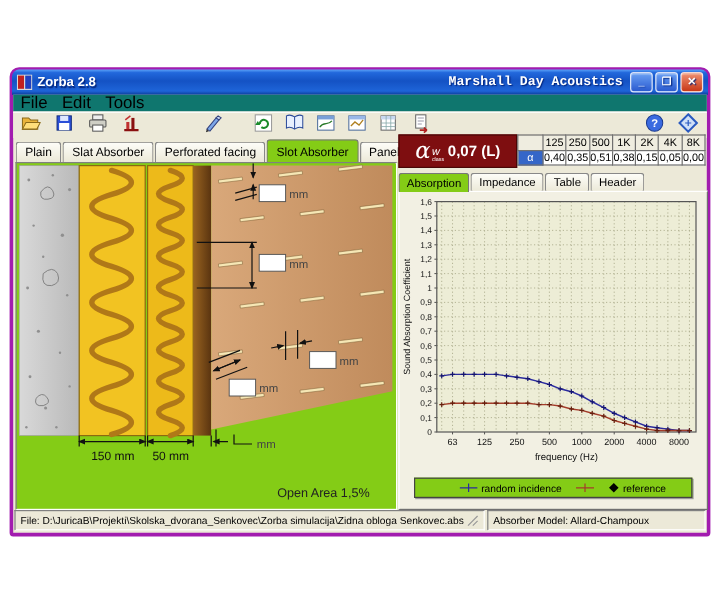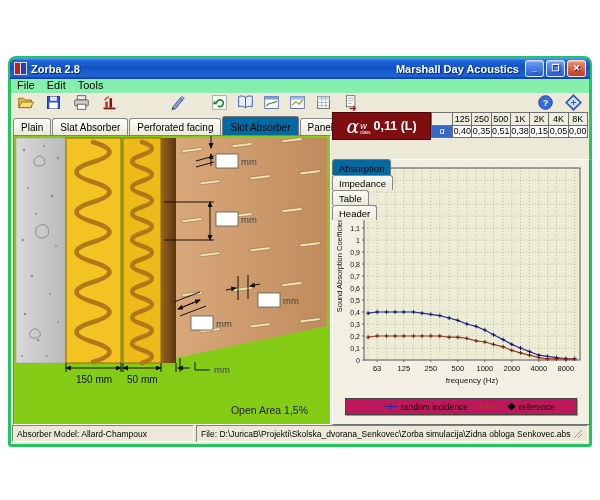--- a/index.html
+++ b/index.html
@@ -1,40 +1,40 @@
 <!DOCTYPE html>
 <html><head>
 <meta charset="utf-8">
 <style>
   html,body{margin:0;padding:0;}
   body{width:600px;height:500px;background:#ffffff;font-family:"Liberation Sans",sans-serif;position:relative;overflow:hidden;}
-  #window{position:absolute;left:8px;top:56px;width:578px;height:385px;border:3px solid #22c55e;border-radius:8px 8px 3px 3px;background:#ECE9D8;}
+  #window{position:absolute;left:8px;top:56px;width:578px;height:385px;border:3px solid #a21caf;border-radius:8px 8px 3px 3px;background:#ECE9D8;}
   
   .titlebar{position:absolute;left:-1px;top:-1px;right:-1px;height:21px;border-radius:6px 6px 0 0;
     background:linear-gradient(180deg,#5AA2F8 0%,#2268DC 12%,#1452C4 45%,#1E64D8 85%,#0B3C9A 100%);
     display:flex;align-items:center;color:#fff;font-weight:bold;font-size:11px;padding:0 4px;text-shadow:1px 1px 1px #00227a;}
   .appicon{width:13px;height:13px;margin-right:4px;flex:0 0 auto;}
   .t-right{margin-left:auto;display:flex;align-items:center;gap:2px;}
-  .t-company{margin-right:4px;}
+  .t-company{margin-right:4px;font-family:Liberation Mono, monospace;}
   .winbtn{width:17px;height:15px;border-radius:3px;border:1px solid #ffffffcc;display:flex;align-items:center;justify-content:center;
     font-size:9px;line-height:9px;color:#fff;background:linear-gradient(180deg,#6AA0F4,#2A5AD0);box-shadow:inset 0 1px 1px #ffffff66;cursor:default;}
   .winbtn.close{background:linear-gradient(180deg,#F09070,#C83818);}
   
-  .menubar{position:absolute;left:0;top:20px;right:0;height:14px;display:flex;align-items:flex-start;font-size:11px;color:#000;background:#86efac;}
+  .menubar{position:absolute;left:0;top:20px;right:0;height:14px;display:flex;align-items:flex-end;font-size:14px;color:#000;background:#0f766e;}
   .menu-item{padding:0 6px;}
   .toolbar{position:absolute;left:0;top:34px;right:0;height:21px;display:flex;align-items:center;background:#ECE9D8;border-top:1px solid #fff;}
   .tbtn{width:22px;height:20px;display:flex;align-items:center;justify-content:center;border:1px solid transparent;}
   .tbtn svg{width:17px;height:17px;}
   .tb-right{margin-left:auto;display:flex;margin-right:4px;}
   
   .tabrow{position:absolute;left:2px;top:54px;height:22px;display:flex;align-items:flex-end;}
   .tab{font-size:10px;padding:3px 7px 2px 7px;border:1px solid #888;border-bottom:none;border-radius:3px 3px 0 0;
     background:linear-gradient(180deg,#FDFDF8,#ECE9D8);margin-right:1px;color:#000;}
-  .tab.active{background:#0369a1;padding-top:5px;position:relative;z-index:3;border-color:#777;}
-  .subtabrow{position:absolute;left:321px;top:100px;height:17px;display:flex;align-items:flex-start;z-index:2;flex-direction:column;}
+  .tab.active{background:#84cc16;padding-top:5px;position:relative;z-index:3;border-color:#777;}
+  .subtabrow{position:absolute;left:321px;top:84px;height:17px;display:flex;align-items:center;z-index:2;}
   .subtabrow .tab{font-size:9.5px;padding:2px 6px 1px 6px;}
   .subtabrow .tab.active{padding-top:3px;}
   
   #alpha-box{position:absolute;left:321px;top:53px;width:97px;height:26px;background:#7E0E10;border:1px solid #4a0606;
     color:#fff;display:flex;align-items:center;justify-content:center;}
   .a-sym{font-family:"DejaVu Serif",serif;font-style:italic;font-size:19px;line-height:19px;}
   .a-subcol{display:flex;flex-direction:column;align-items:flex-start;margin:4px 2px 0 1px;}
   .a-sub{font-size:9px;line-height:8px;font-style:italic;}
   .a-note{font-size:4.5px;line-height:5px;}
   .a-val{font-size:12.5px;font-weight:bold;margin-left:1px;}
@@ -43,21 +43,21 @@
   #freq-table td,#freq-table th{border:1px solid #707070;text-align:center;padding:0;font-weight:normal;}
   #freq-table .hdr{background:#EFEDE0;}
   #freq-table .lbl{background:#3566C8;color:#fff;width:20px;}
   #freq-table .val{background:#fff;}
   
   #left-panel{position:absolute;left:2px;top:76px;width:316px;height:288px;background:#84cc16;
     border:1px solid;border-color:#808080 #fff #fff #808080;}
   #chart-page{position:absolute;left:321px;top:100px;width:256px;height:264px;background:#F2F0E3;
     border:1px solid;border-color:#fff #707070 #707070 #fff;}
   #chart-box{position:absolute;left:1px;top:2px;}
-  #legend{position:absolute;left:12px;top:238px;right:12px;height:15px;background:#be185d;border:1px solid #444;
+  #legend{position:absolute;left:12px;top:238px;right:12px;height:15px;background:#84cc16;border:1px solid #444;
     box-shadow:1px 1px 0 #999;display:flex;align-items:center;justify-content:center;gap:12px;font-size:8.5px;color:#000;padding-left:16px;}
   .leg-item{display:flex;align-items:center;gap:3px;}
   
   .statusbar{position:absolute;left:1px;top:366px;right:1px;height:17px;display:flex;gap:2px;font-size:8.5px;color:#000;}
   .status-cell{background:#ECE9D8;border:1px solid;border-color:#808080 #fff #fff #808080;display:flex;align-items:center;
     padding:0 4px;white-space:nowrap;overflow:hidden;}
   #status-model{width:172px;flex:0 0 auto;}
   #status-file{flex:1;}
   .grip{margin-left:auto;flex:0 0 auto;}
   text{font-family:"Liberation Sans",sans-serif;}
@@ -195,21 +195,21 @@
       <div class="tab active">Slot Absorber</div>
       <div class="tab">Panel</div>
     </div>
 
   <div id="alpha-box">
     <span class="a-sym">α</span>
     <span class="a-subcol">
       <span class="a-sub">w</span>
       <span class="a-note">class</span>
     </span>
-    <span class="a-val">0,11 (L)</span>
+    <span class="a-val">0,07 (L)</span>
   </div>
   <div id="freq-table">
       <table>
         <tbody>
           <tr>
             <td class="hdr"></td>
             <td class="hdr">125</td>
             <td class="hdr">250</td>
             <td class="hdr">500</td>
             <td class="hdr">1K</td>
@@ -453,22 +453,22 @@
         <span class="leg-item">
           <svg width="9" height="9">
             <path d="M4.5 0.5 L8.5 4.5 L4.5 8.5 L0.5 4.5 Z" fill="#000000"></path>
           </svg>
           <span>reference</span>
         </span>
       </div>
   </div>
 
   <div class="statusbar">
-    <div class="status-cell" id="status-model">Absorber Model:  Allard-Champoux</div>
     <div class="status-cell" id="status-file">
       <span>File: D:\JuricaB\Projekti\Skolska_dvorana_Senkovec\Zorba simulacija\Zidna obloga Senkovec.abs</span>
       <svg class="grip" width="10" height="10">
         <path d="M9 1 L1 9 M9 5 L5 9" stroke="#999" stroke-width="1"></path>
       </svg>
     </div>
+    <div class="status-cell" id="status-model">Absorber Model:  Allard-Champoux</div>
   </div>
 
 </div>
 
 </body></html>

